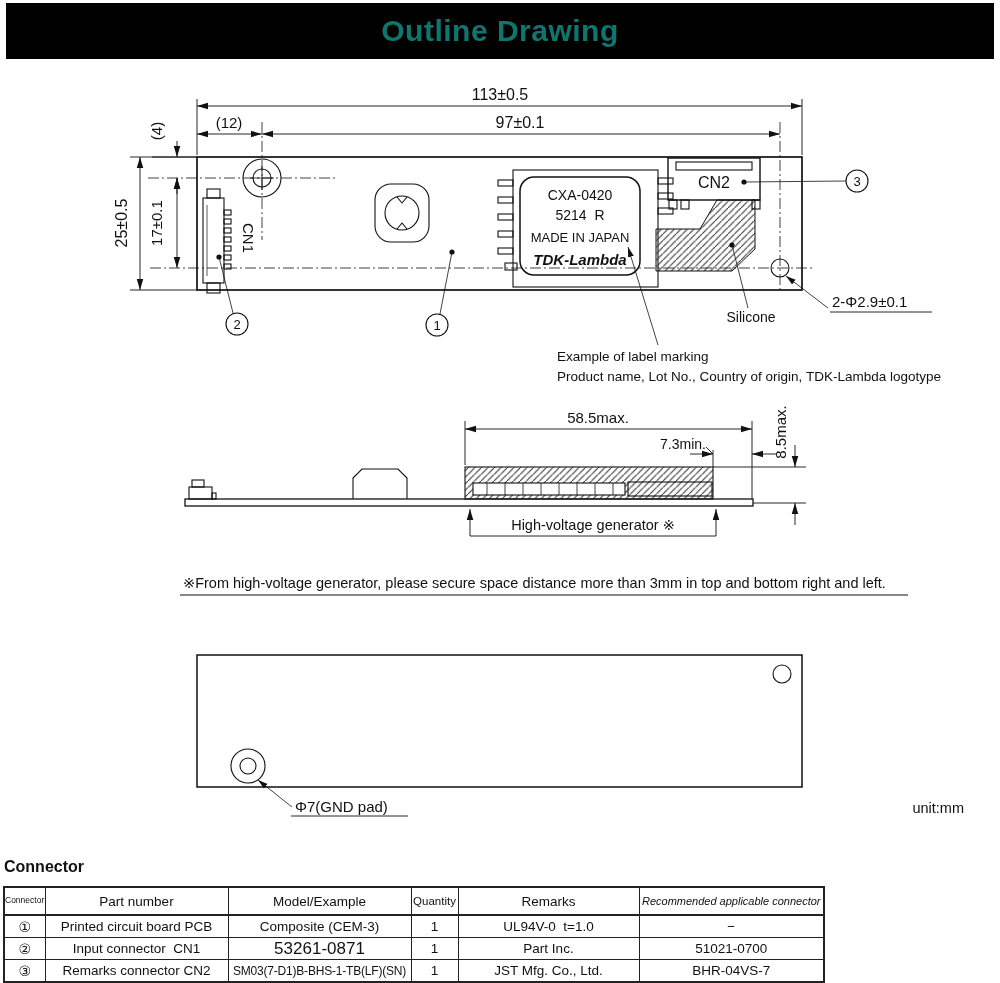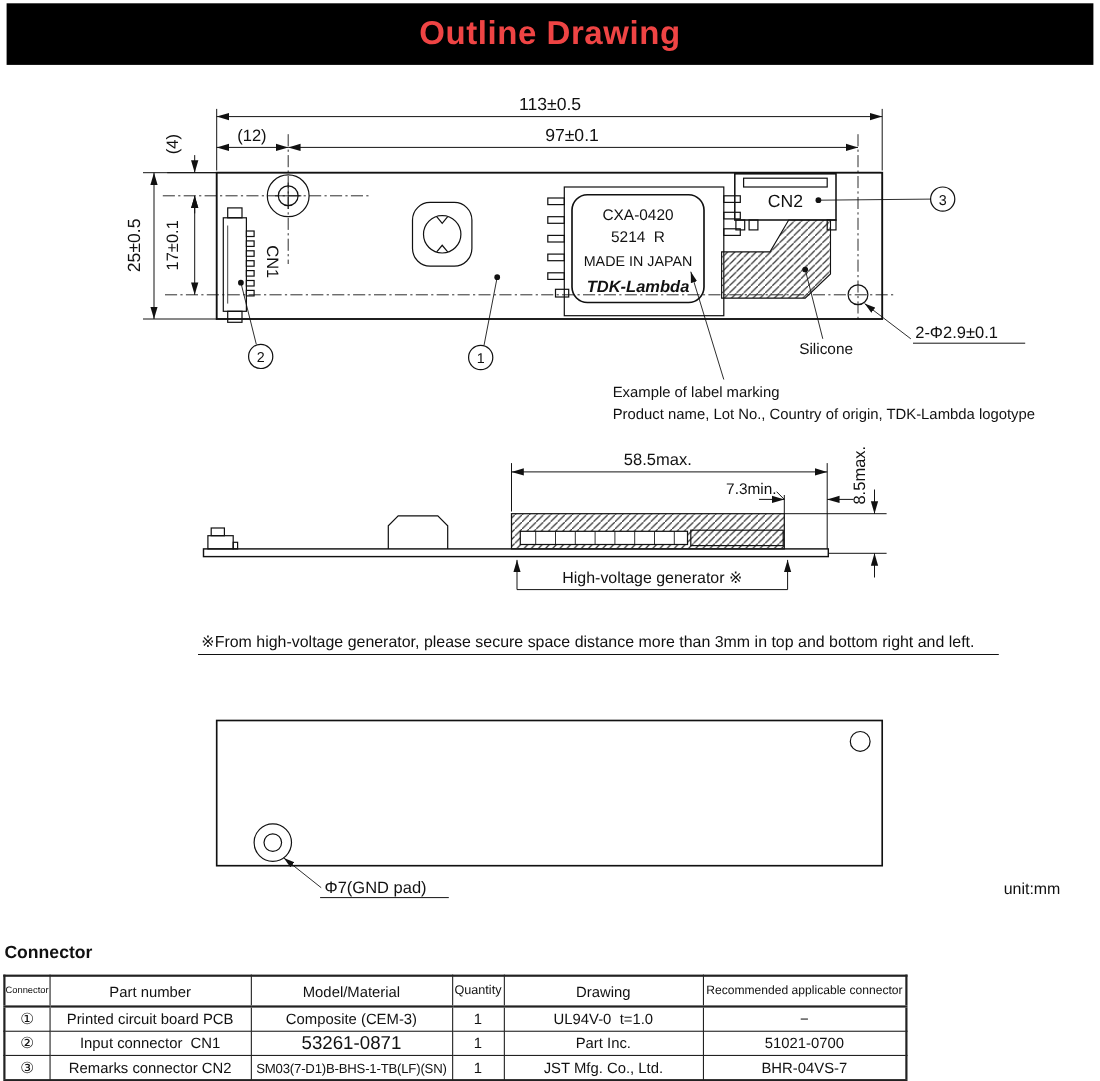--- a/index.html
+++ b/index.html
@@ -1,36 +1,36 @@
 <!DOCTYPE html>
 <html><head>
 <meta charset="utf-8">
 <style>
   html,body{margin:0;padding:0;background:#fff;}
   .page{position:relative;width:1000px;height:983px;background:#fff;
         font-family:"Liberation Sans","DejaVu Sans",sans-serif;color:#111;overflow:hidden;}
   .titlebar{position:absolute;left:6px;top:3px;width:988px;height:56px;background:#000;
             display:flex;align-items:center;justify-content:center;}
-  .titlebar span{color:#ef4444;font-size:30px;font-weight:bold;letter-spacing:.5px;}
+  .titlebar span{color:#0f766e;font-size:30px;font-weight:bold;letter-spacing:.5px;}
   svg{position:absolute;left:0;top:0;}
   svg text{font-family:"Liberation Sans","DejaVu Sans",sans-serif;fill:#111;}
   .dimtxt{font-size:16px;}
   .dimtxt2{font-size:15px;}
   .lbl{font-size:14px;}
   .connector-heading{position:absolute;left:4px;top:858px;font-size:16px;font-weight:bold;}
   table.conn{position:absolute;left:3px;top:886px;width:820px;border-collapse:collapse;
              table-layout:fixed;font-size:13.5px;}
   table.conn th,table.conn td{border:1px solid #222;text-align:center;vertical-align:middle;
              padding:0;overflow:hidden;white-space:nowrap;}
   table.conn{border:2px solid #222;border-bottom-width:3px;}
   table.conn tr.hdr th{font-weight:normal;height:26px;border-bottom-width:2px;}
   table.conn td{height:21px;}
   th.cnum{font-size:8.5px;white-space:normal;line-height:1.1;}
   th.qty{font-size:11.5px;margin-left:16px;}
-  th.rec{font-size:11px;}
+  th.rec{font-size:11px;font-style:italic;}
   td.model3{font-size:12px;letter-spacing:-0.2px;}
   td.circ{font-size:14px;}
 </style>
 </head>
 <body>
 
 <div class="page">
 
   <div class="titlebar">
     <span>Outline Drawing</span>
@@ -259,23 +259,23 @@
         <col style="width:183px">
         <col style="width:183px">
       <col style="width:47px">
         <col style="width:181px">
         <col style="width:185px">
     </colgroup>
     <tbody>
         <tr class="hdr">
       <th class="cnum">Connector number</th>
       <th>Part number</th>
-      <th>Model/Material</th>
+      <th>Model/Example</th>
       <th class="qty">Quantity</th>
-      <th>Drawing</th>
+      <th>Remarks</th>
       <th class="rec">Recommended applicable connector</th>
     </tr>
     <tr>
       <td class="circ">①</td>
       <td>Printed circuit board PCB</td>
       <td>Composite (CEM-3)</td>
       <td>1</td>
       <td>UL94V-0&nbsp;&nbsp;t=1.0</td>
       <td>−</td>
     </tr>

